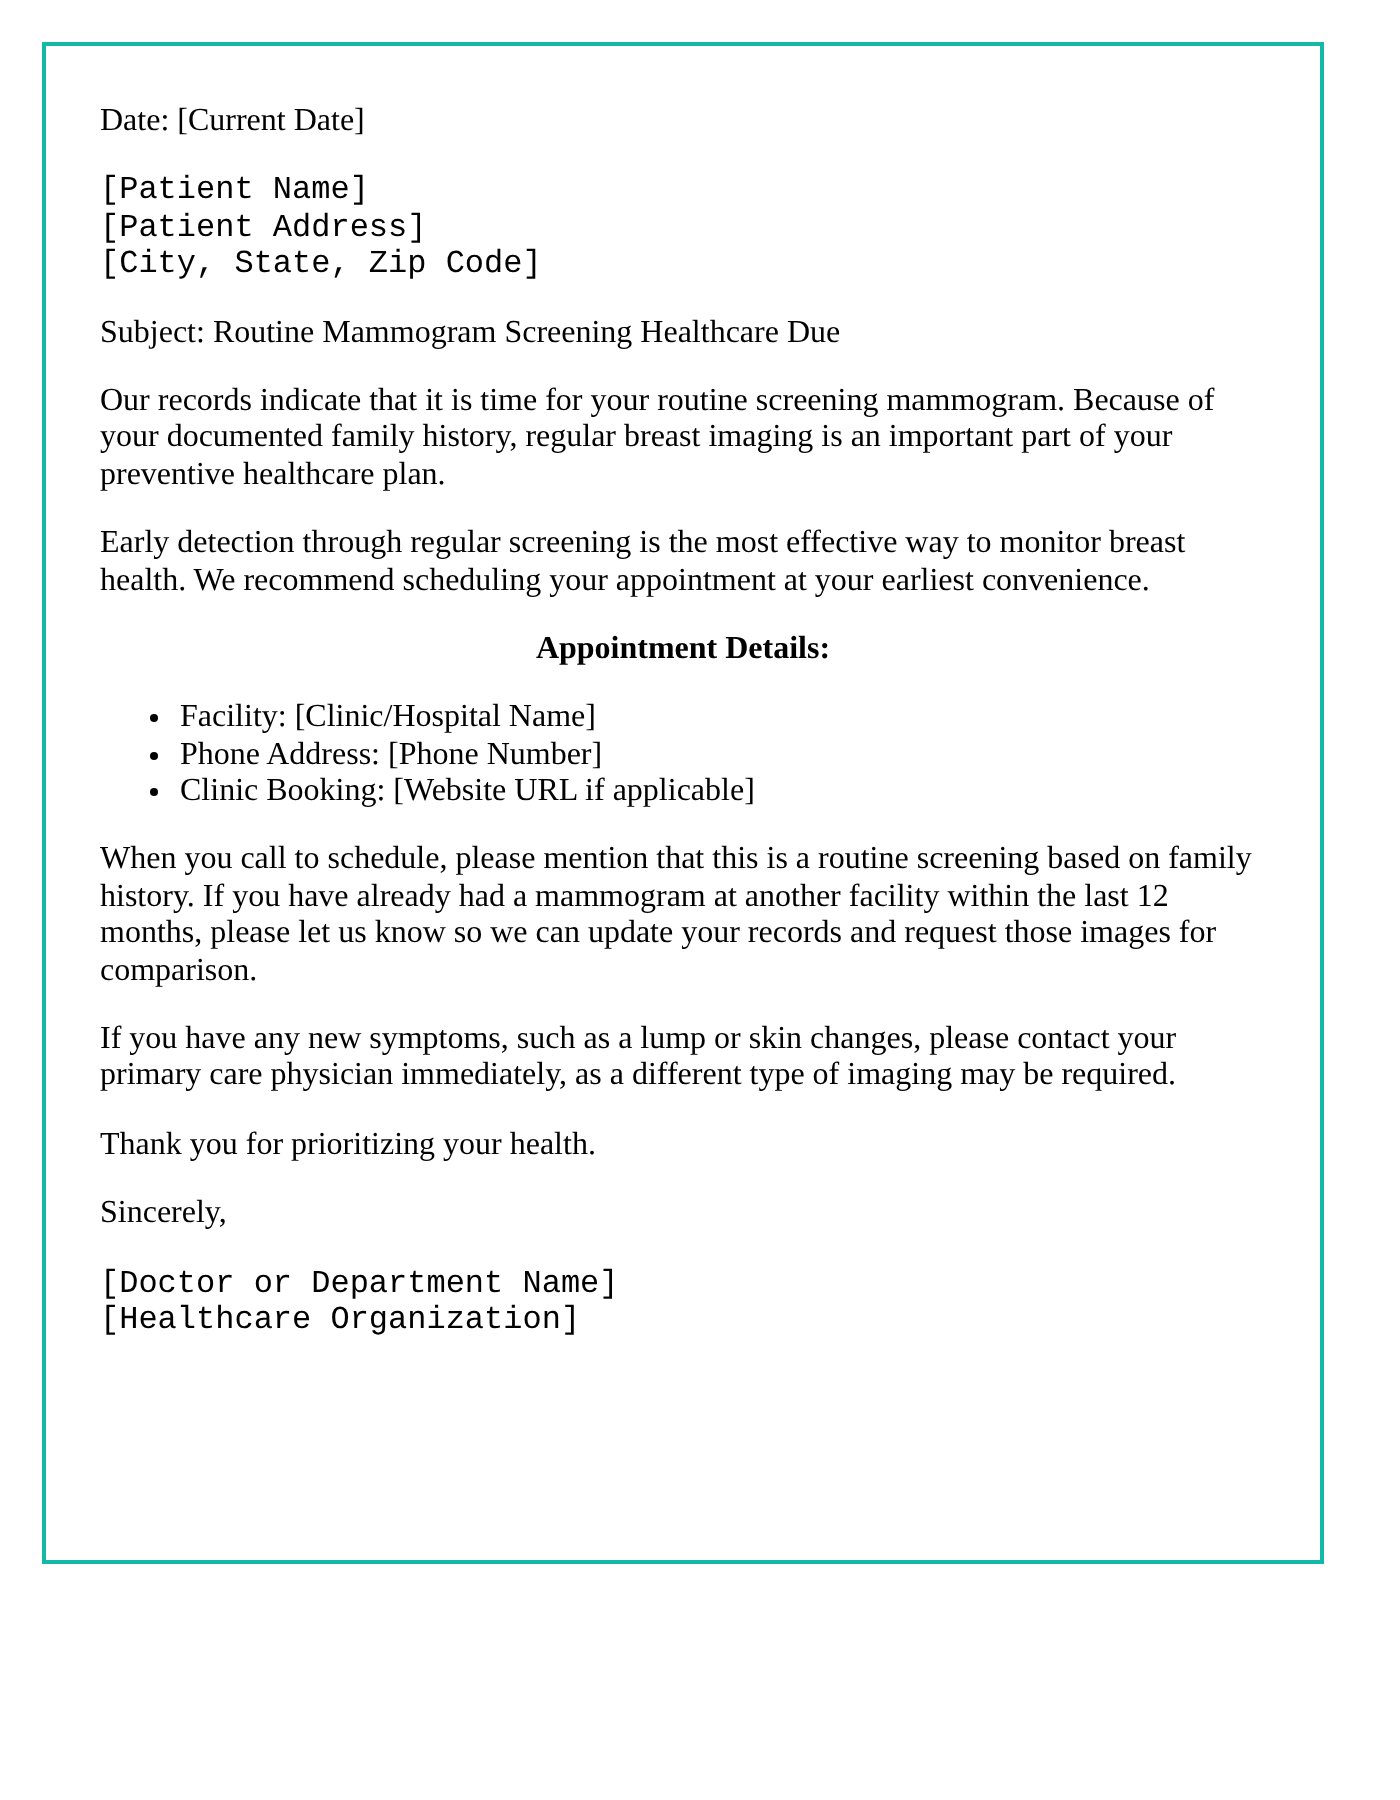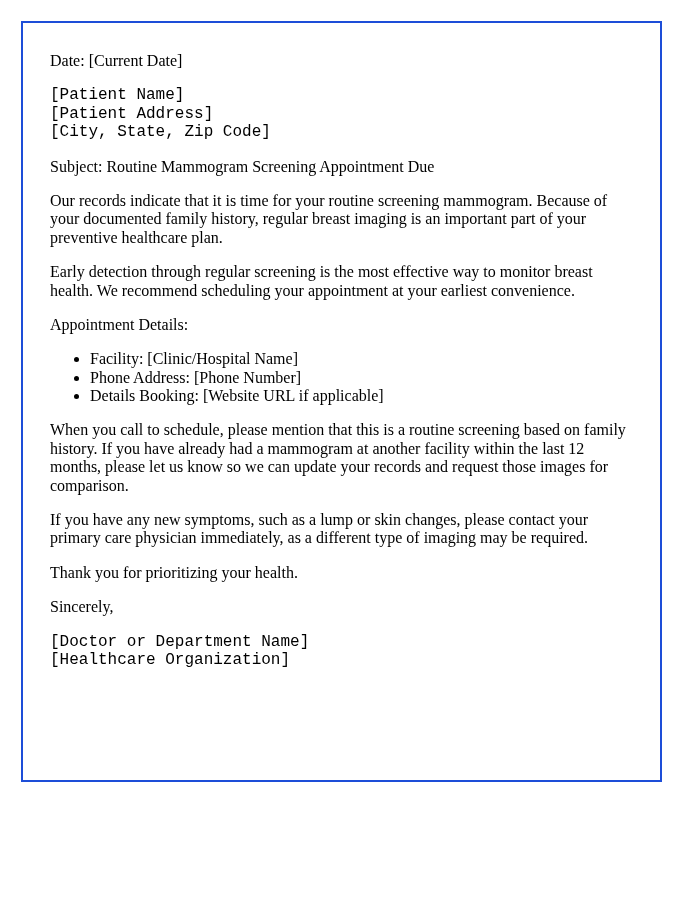--- a/index.html
+++ b/index.html
@@ -10,40 +10,41 @@
     height: 900px;
     overflow: hidden;
   }
   .letter-page {
     position: absolute;
     left: 21px;
     top: 21px;
     width: 641px;
     height: 761px;
     box-sizing: border-box;
-    border: 2px solid #1d4ed8;
+    border: 2px solid #14b8a6;
     background: #ffffff;
     padding: 13px 27px;
     font-family: "Liberation Serif", "DejaVu Serif", serif;
     font-size: 16px;
     line-height: 1.15;
     color: #000000;
   }
   .letter-page p {
     margin: 16px 0;
   }
   .block {
     margin: 16px 0;
     font-family: Liberation Mono, monospace;
   }
   .block div {
     margin: 0;
   }
   .details-heading {
-    font-weight: normal;
+    font-weight: bold;
+    text-align: center;
   }
   ul.details-list {
     margin: 16px 0;
     padding-left: 40px;
     list-style-type: disc;
   }
   ul.details-list li {
     margin: 0;
   }
   .item-label {
@@ -56,38 +57,38 @@
 <div class="letter-page">
 
   <p>Date: [Current Date]</p>
 
   <div class="block">
     <div>[Patient Name]</div>
     <div>[Patient Address]</div>
     <div>[City, State, Zip Code]</div>
   </div>
 
-  <p>Subject: Routine Mammogram Screening Appointment Due</p>
+  <p>Subject: Routine Mammogram Screening Healthcare Due</p>
 
 
   <p>Our records indicate that it is time for your routine screening mammogram. Because of your documented family history, regular breast imaging is an important part of your preventive healthcare plan.</p>
 
   <p>Early detection through regular screening is the most effective way to monitor breast health. We recommend scheduling your appointment at your earliest convenience.</p>
 
   <p class="details-heading">Appointment Details:</p>
 
   <ul class="details-list">
     <li>
       <span class="item-label">Facility:</span><span> [Clinic/Hospital Name]</span>
     </li>
     <li>
       <span class="item-label">Phone Address:</span><span> [Phone Number]</span>
     </li>
     <li>
-      <span class="item-label">Details Booking:</span><span> [Website URL if applicable]</span>
+      <span class="item-label">Clinic Booking:</span><span> [Website URL if applicable]</span>
     </li>
   </ul>
 
   <p>When you call to schedule, please mention that this is a routine screening based on family history. If you have already had a mammogram at another facility within the last 12 months, please let us know so we can update your records and request those images for comparison.</p>
 
   <p>If you have any new symptoms, such as a lump or skin changes, please contact your primary care physician immediately, as a different type of imaging may be required.</p>
 
   <p>Thank you for prioritizing your health.</p>
 
   <p>Sincerely,</p>

